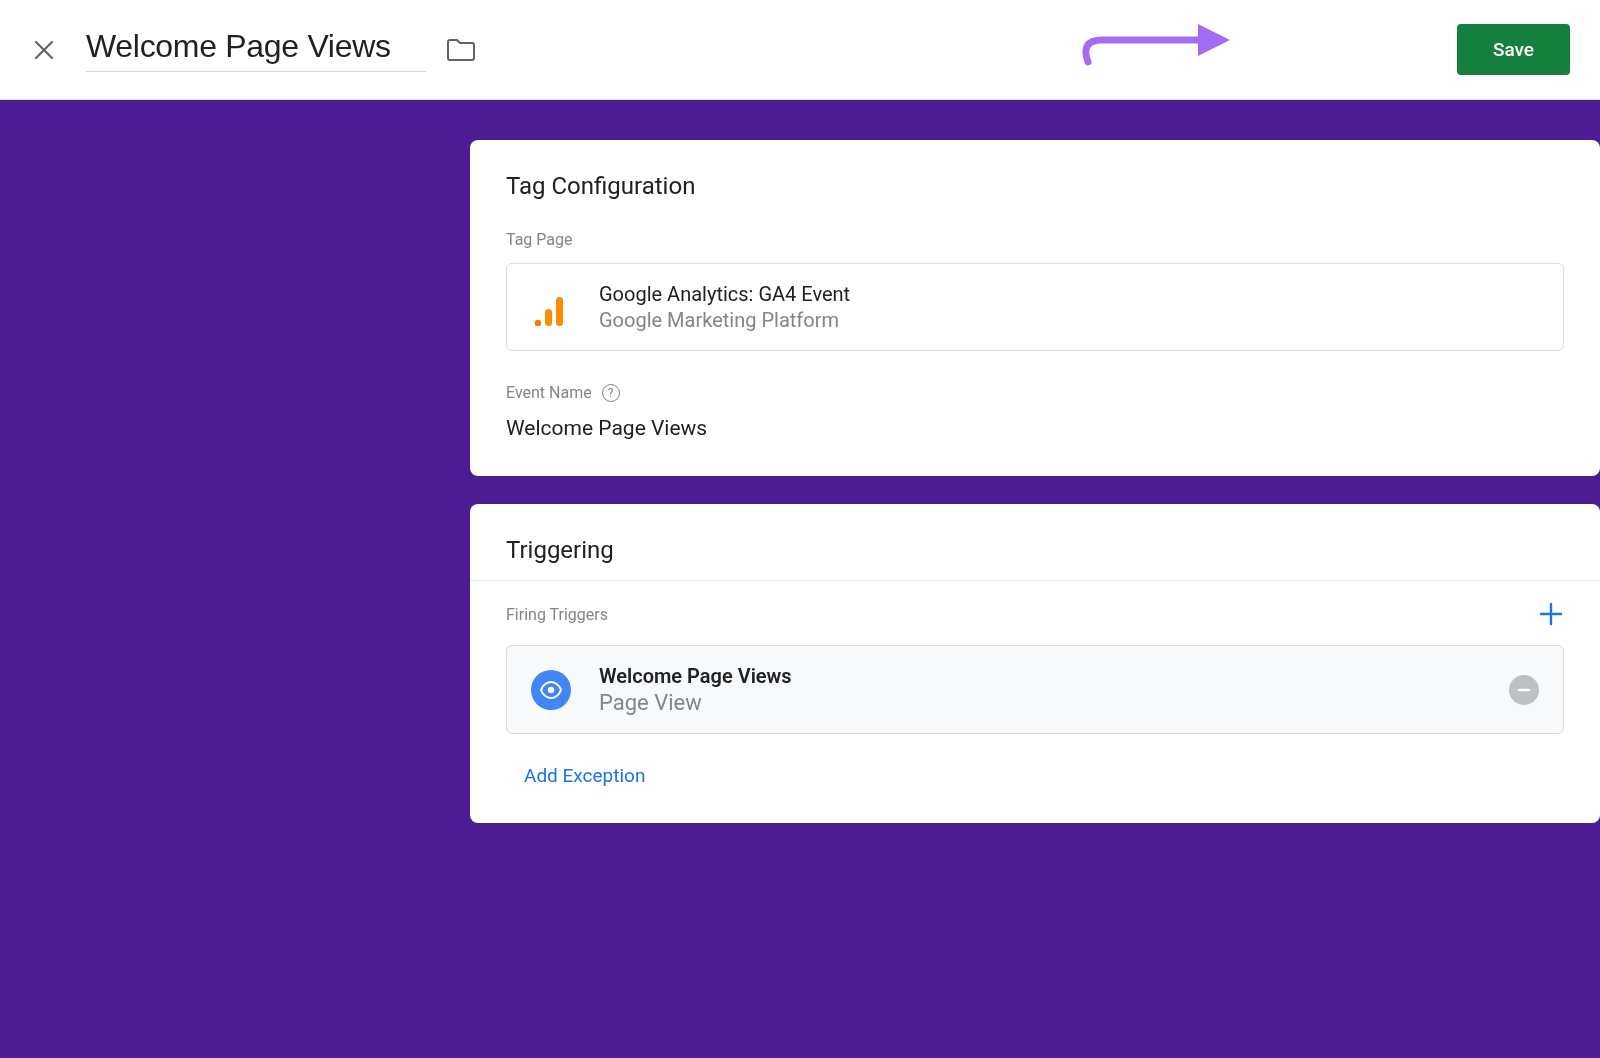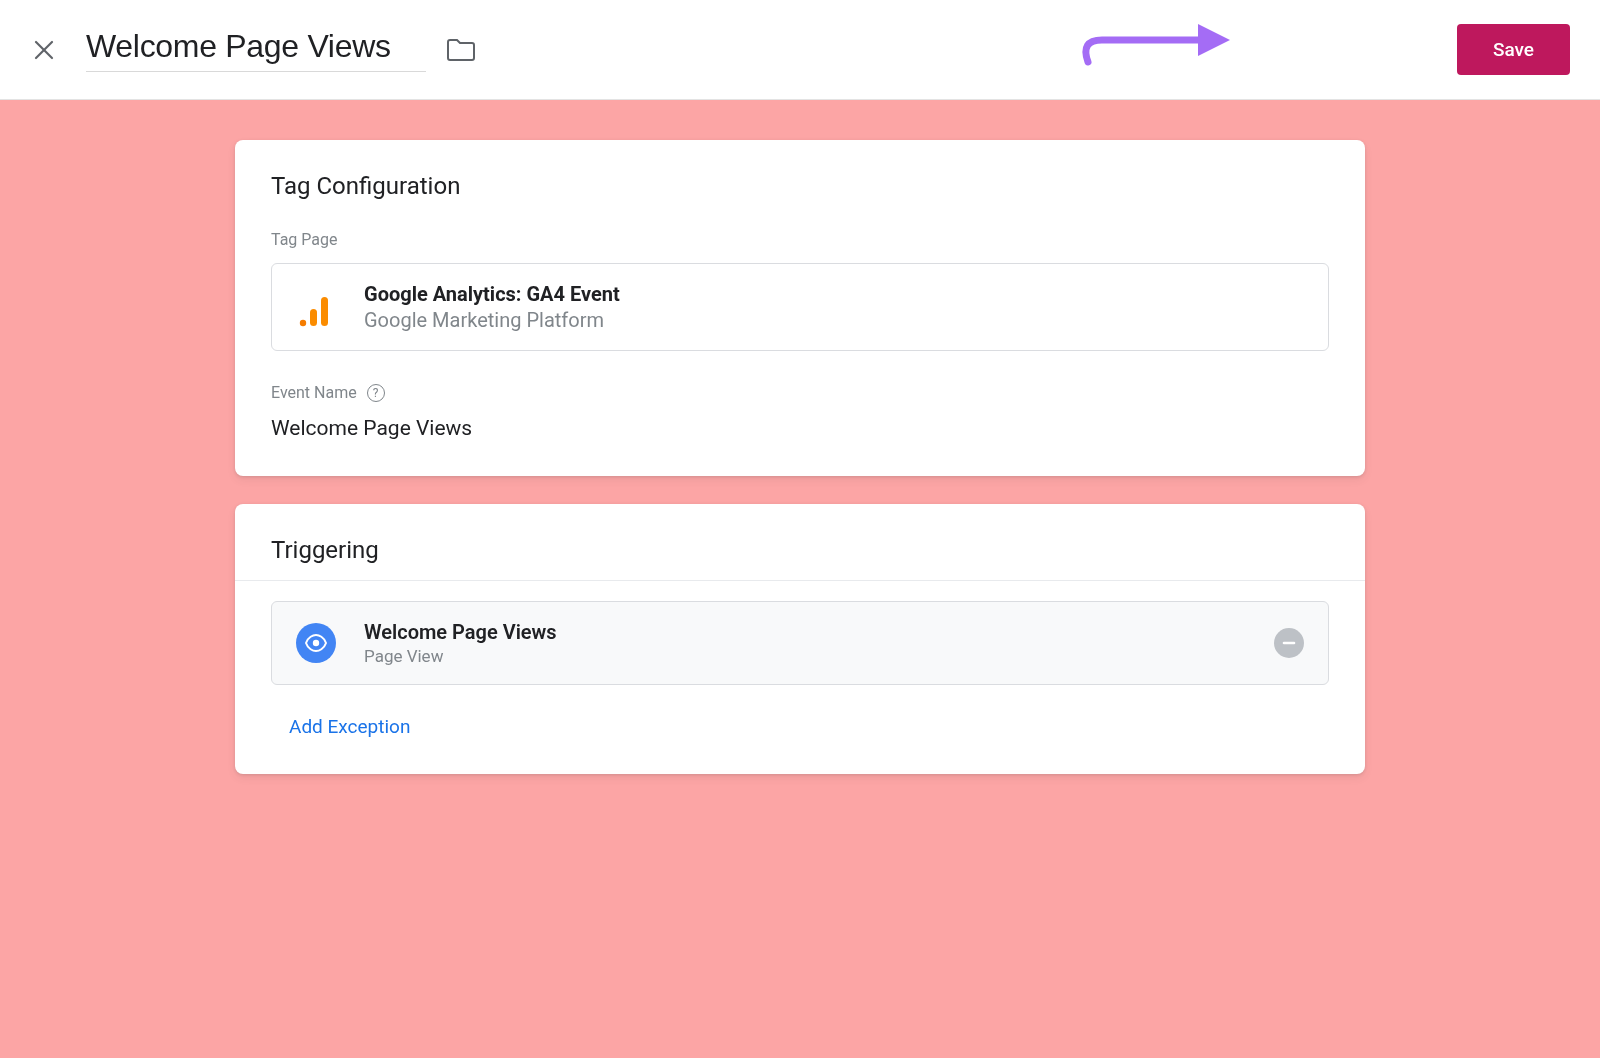--- a/index.html
+++ b/index.html
@@ -42,43 +42,43 @@
     }
     .folder-icon {
       margin-left: 20px;
       color: #5f6368;
       display: flex;
       align-items: center;
       cursor: pointer;
     }
     .header-spacer { flex: 1; }
     .save-btn {
-      background: #be185d;
+      background: #15803d;
       color: #fff;
       border: none;
       border-radius: 4px;
       font-size: 19px;
       font-weight: 500;
       padding: 14px 36px;
       cursor: pointer;
       font-family: inherit;
     }
     .arrow-annotation {
       position: absolute;
       top: 22px;
       left: 1080px;
       pointer-events: none;
     }
     .body-area {
-      background: #fca5a5;
+      background: #4c1d95;
       padding: 40px 0 60px 0;
       min-height: calc(100% - 100px);
       display: flex;
       flex-direction: column;
-      align-items: center;
+      align-items: flex-end;
       gap: 28px;
     }
     .card {
       background: #fff;
       border-radius: 8px;
       box-shadow: 0 1px 3px rgba(60,64,67,0.15), 0 4px 8px rgba(60,64,67,0.08);
       width: 1130px;
       padding: 32px 36px 36px 36px;
     }
     .card-title {
@@ -107,21 +107,21 @@
     }
     .tag-type-icon {
       width: 40px;
       height: 40px;
       display: flex;
       align-items: flex-end;
       justify-content: center;
     }
     .tag-type-title {
       font-size: 20px;
-      font-weight: 700;
+      font-weight: 400;
       color: #202124;
     }
     .tag-type-sub {
       font-size: 20px;
       color: #80868b;
       margin-top: 2px;
     }
     .event-name-value {
       font-size: 21px;
       color: #202124;
@@ -175,21 +175,21 @@
       align-items: center;
       justify-content: center;
       color: #fff;
     }
     .trigger-title {
       font-size: 20px;
       font-weight: 600;
       color: #202124;
     }
     .trigger-sub {
-      font-size: 17px;
+      font-size: 22px;
       color: #80868b;
       margin-top: 2px;
     }
     .trigger-spacer { flex: 1; }
     .remove-trigger {
       width: 30px;
       height: 30px;
       border-radius: 50%;
       background: #bdc1c6;
       display: flex;
@@ -252,20 +252,29 @@
     <div class="sub-label">
       <span>Event Name</span>
       <span class="help-icon">?</span>
     </div>
     <div class="event-name-value">Welcome Page Views</div>
   </div>
 
   <div class="card trigger-card">
     <div class="card-title">Triggering</div>
     <hr>
+    <div class="trigger-header-row">
+      <span class="sub-label" style="margin-bottom:0">Firing Triggers</span>
+      <div class="add-trigger-btn">
+        <svg width="26" height="26" viewBox="0 0 26 26" stroke="#1a73e8" stroke-width="2.4" stroke-linecap="round">
+          <line x1="13" y1="3" x2="13" y2="23"></line>
+          <line x1="3" y1="13" x2="23" y2="13"></line>
+        </svg>
+      </div>
+    </div>
     <div class="trigger-row">
       <div class="trigger-icon">
         <svg width="24" height="24" viewBox="0 0 24 24" fill="none" stroke="#fff" stroke-width="2">
           <path d="M2 12 C 4 6 9 4 12 4 C 15 4 20 6 22 12 C 20 18 15 20 12 20 C 9 20 4 18 2 12 Z"></path>
           <circle cx="12" cy="12" r="3.2" fill="#fff" stroke="none"></circle>
         </svg>
       </div>
       <div>
         <div class="trigger-title">Welcome Page Views</div>
         <div class="trigger-sub">Page View</div>

